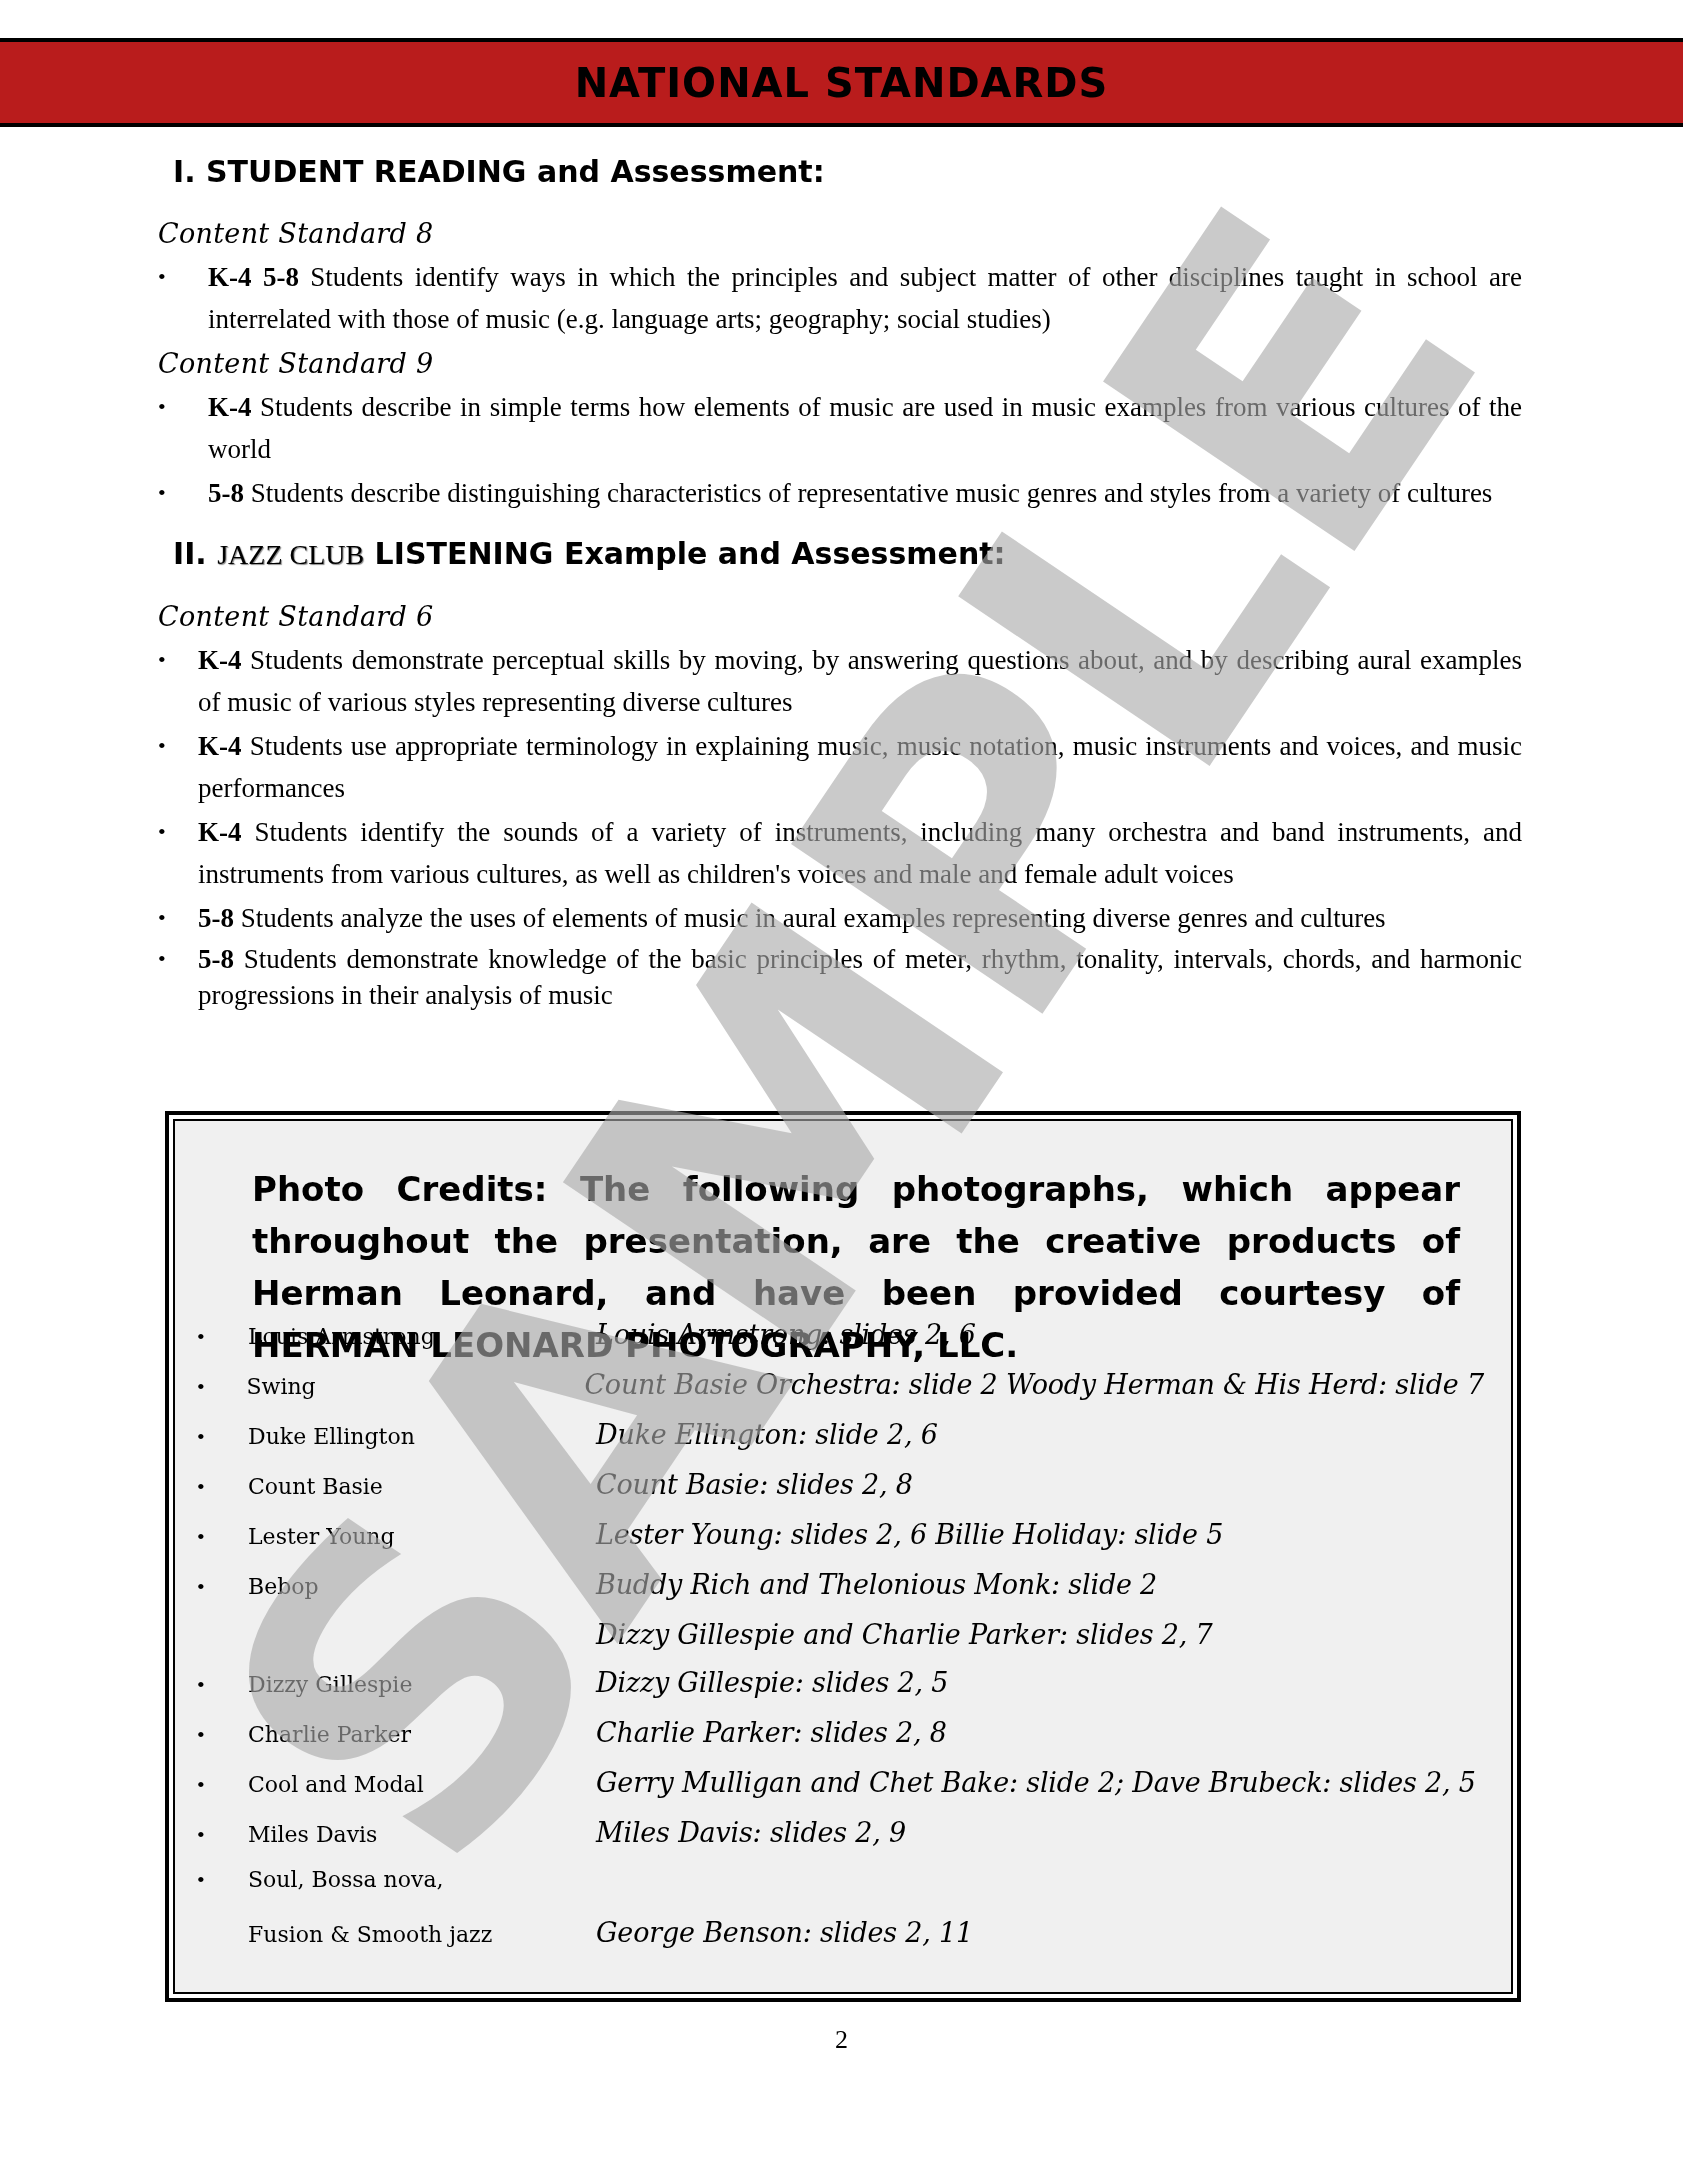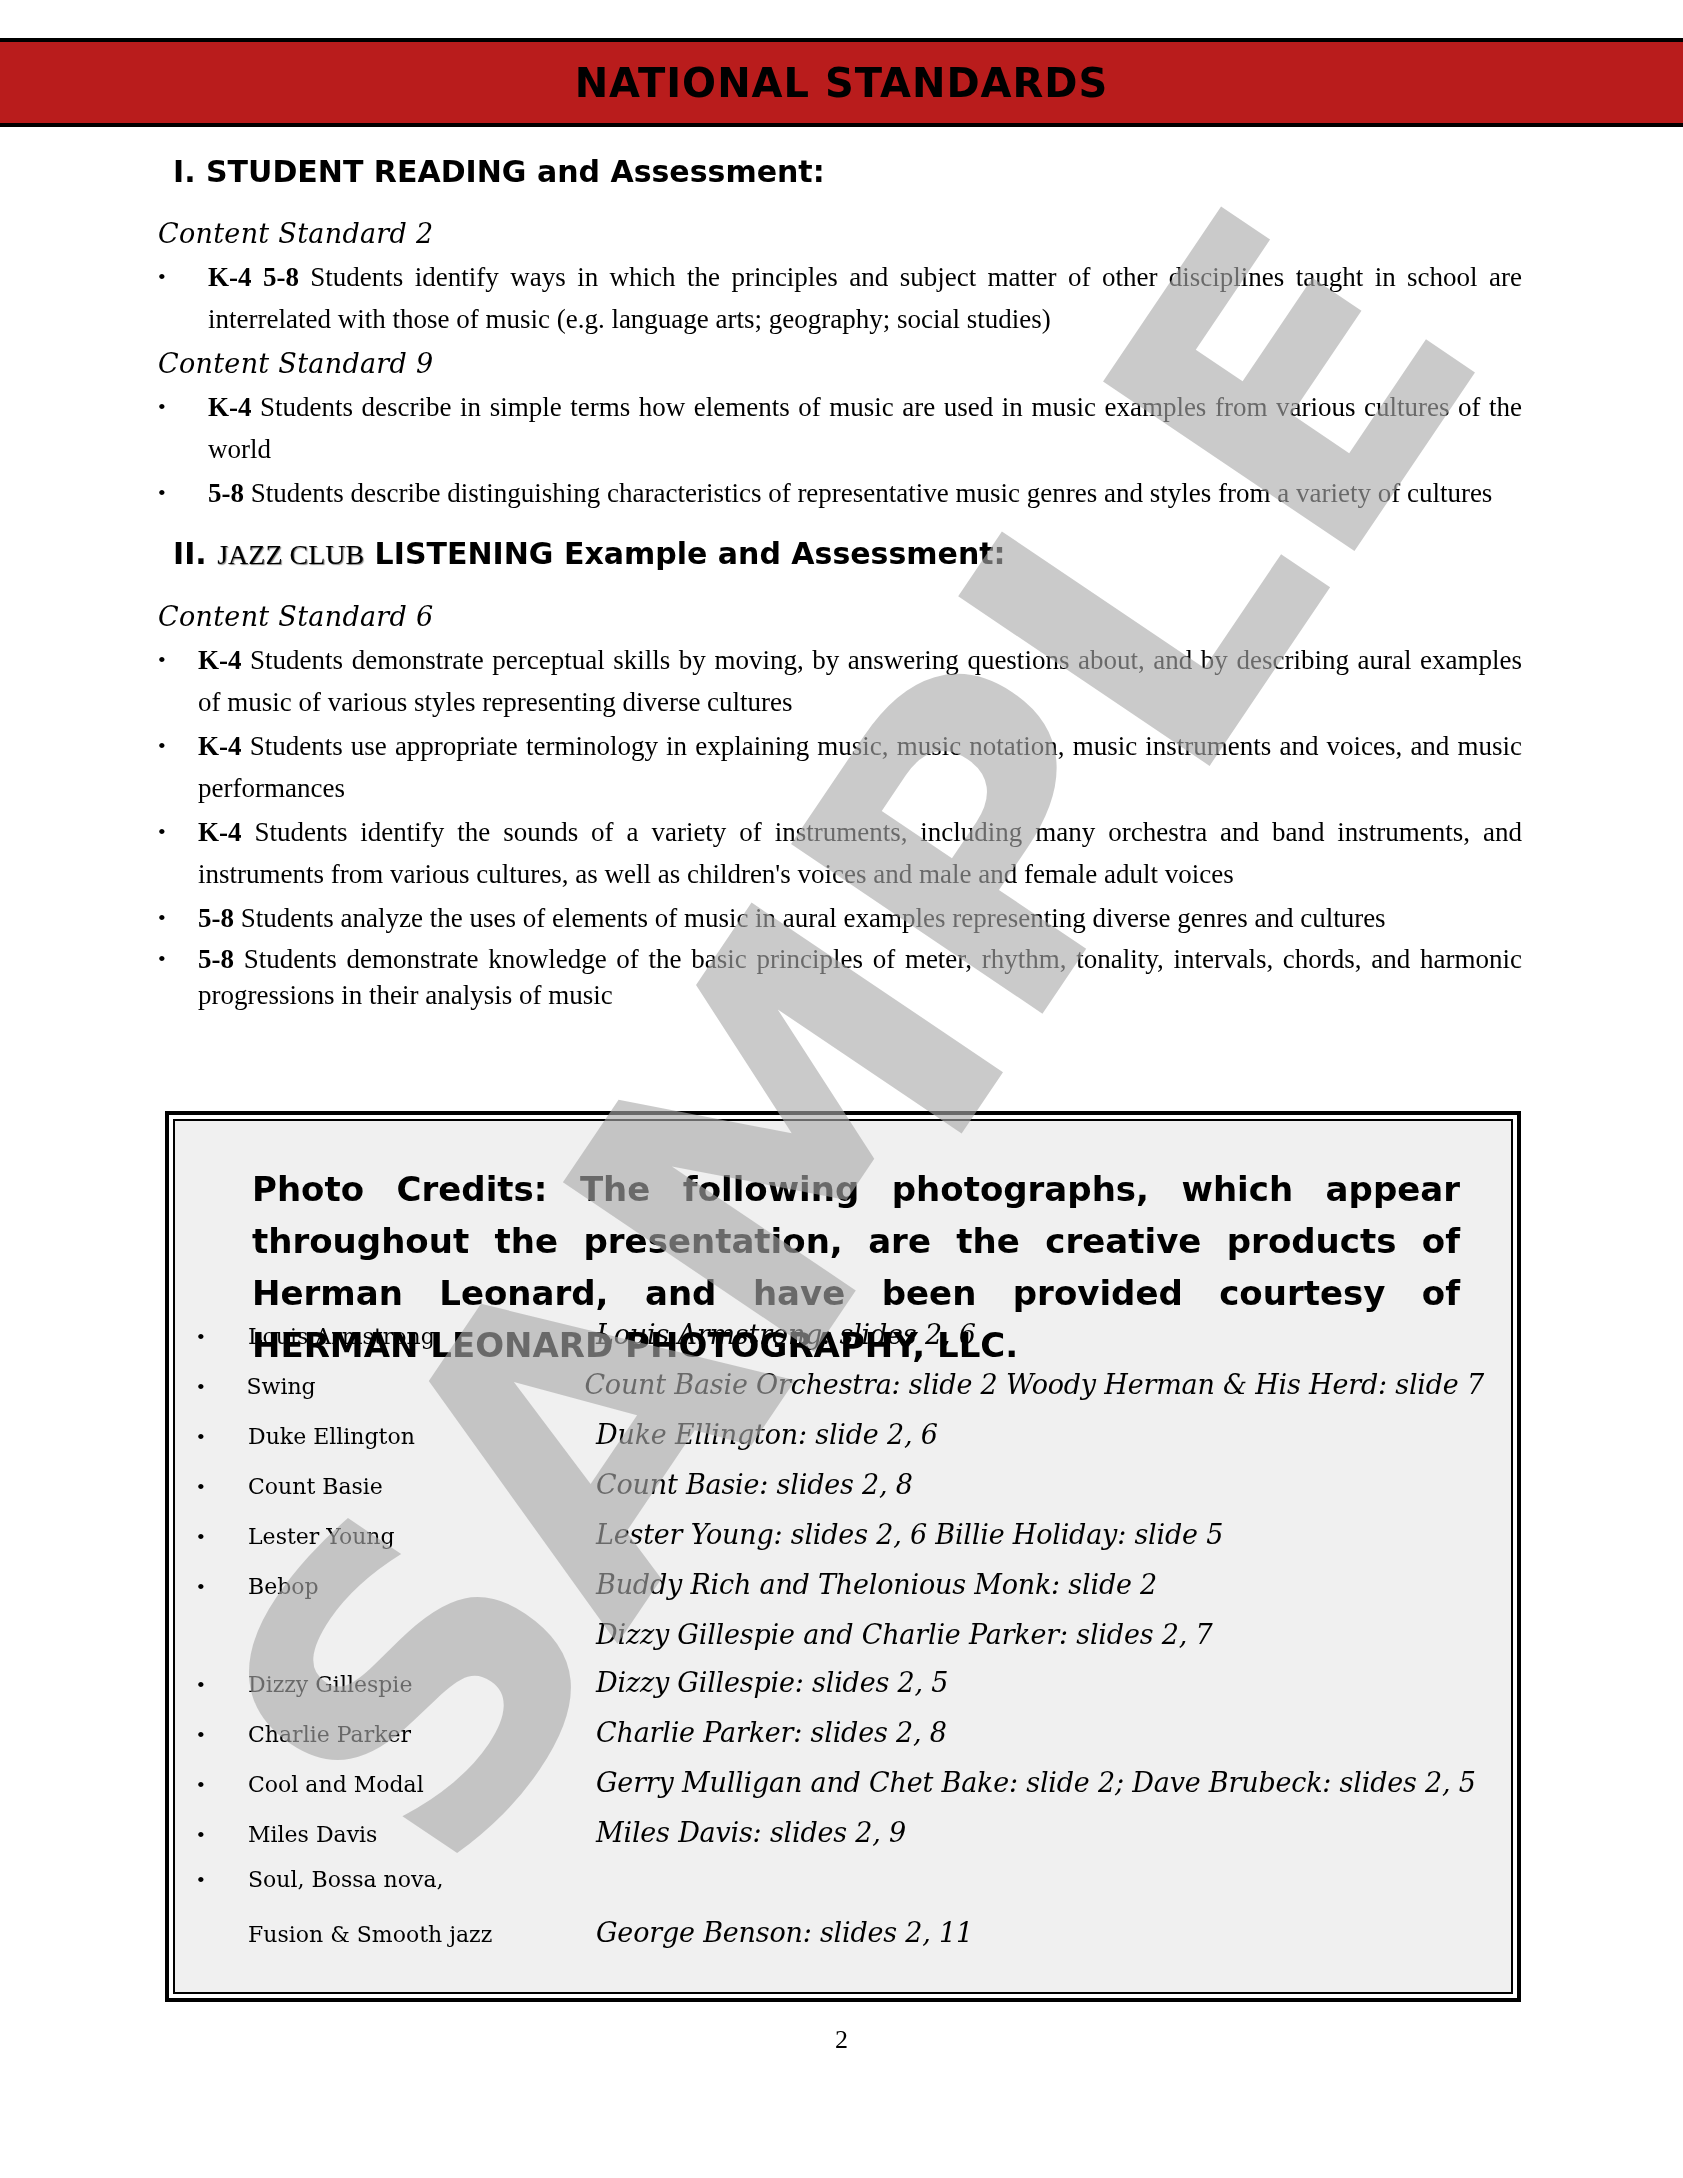--- a/index.html
+++ b/index.html
@@ -54,21 +54,21 @@
 </head>
 <body>
 
 <div class="title-band">
   <h1>NATIONAL STANDARDS</h1>
 </div>
 
 <div class="content">
   <h2 class="sec-heading">I.  STUDENT READING and Assessment:</h2>
 
-  <p class="cs-heading">Content Standard 2</p>
+  <p class="cs-heading">Content Standard 8</p>
   <ul class="std">
     <li><span class="bul">•</span><b>K-4 5-8</b><span> Students identify ways in which the principles and subject matter of other disciplines taught in school are interrelated with those of music (e.g. language arts; geography; social studies)</span></li>
   </ul>
 
   <p class="cs-heading">Content Standard 9</p>
   <ul class="std">
     <li><span class="bul">•</span><b>K-4</b><span>   Students describe in simple terms how elements of music are used in music examples from various cultures of the world</span></li>
     <li><span class="bul">•</span><b>5-8</b><span>  Students describe distinguishing characteristics of representative music genres and styles from a variety of cultures</span></li>
   </ul>
 

